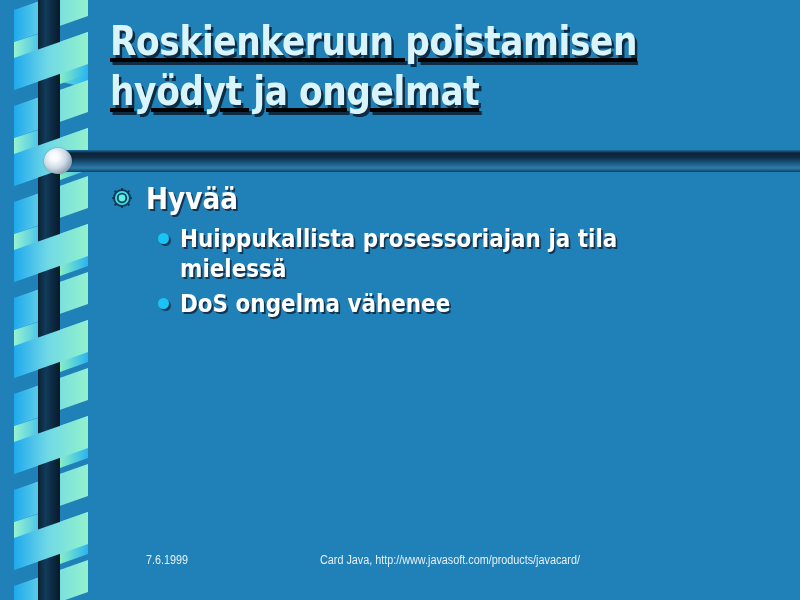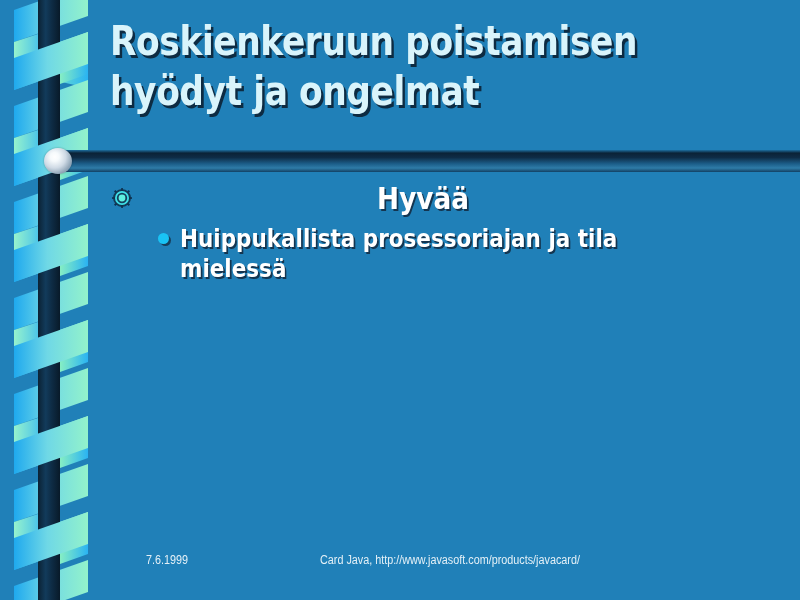--- a/index.html
+++ b/index.html
@@ -28,20 +28,21 @@
   .helix-svg {
     display: block;
   }
 
   
   #title-block {
     position: absolute;
     left: 110px;
     top: 16px;
     width: 640px;
+    text-decoration: underline;
   }
   .slide-title {
     margin: 0;
     font-family: "DejaVu Sans", sans-serif;
     font-weight: bold;
     font-size: 41px;
     line-height: 1.22;
     letter-spacing: -0.5px;
     color: #d9f4fb;
     text-shadow: 3px 3px 0 #0d2b42;
@@ -98,21 +99,20 @@
     position: absolute;
     left: 108px;
     top: 180px;
     width: 690px;
   }
   .bullet-l1 {
     position: relative;
     padding-left: 38px;
     margin: 0 0 6px 0;
     min-height: 38px;
-    text-align: center;
   }
   .bullet-l1 .l1-text {
     font-family: "DejaVu Sans", sans-serif;
     font-weight: bold;
     font-size: 31px;
     line-height: 1.18;
     color: #ffffff;
     text-shadow: 2px 2px 0 #143550;
     transform: scaleX(0.85);
     transform-origin: left top;
@@ -299,20 +299,24 @@
           <rect x="15.6" y="15.6" width="2" height="2" transform="rotate(45 16.6 16.6)"></rect>
         </g>
       </svg>
       <span class="l1-text">Hyvää</span>
     </div>
     <ul class="sub-list">
       <li class="bullet-l2">
         <span class="dot-bullet"></span>
         <span class="l2-text">Huippukallista prosessoriajan ja tila mielessä</span>
       </li>
+      <li class="bullet-l2">
+        <span class="dot-bullet"></span>
+        <span class="l2-text">DoS ongelma vähenee</span>
+      </li>
     </ul>
 
     <ul class="sub-list">
     </ul>
 
   </div>
 
   <div id="footer">
     <span id="footer-date" class="footer-text">7.6.1999</span>
     <span id="footer-note" class="footer-text">Card Java, http://www.javasoft.com/products/javacard/</span>

